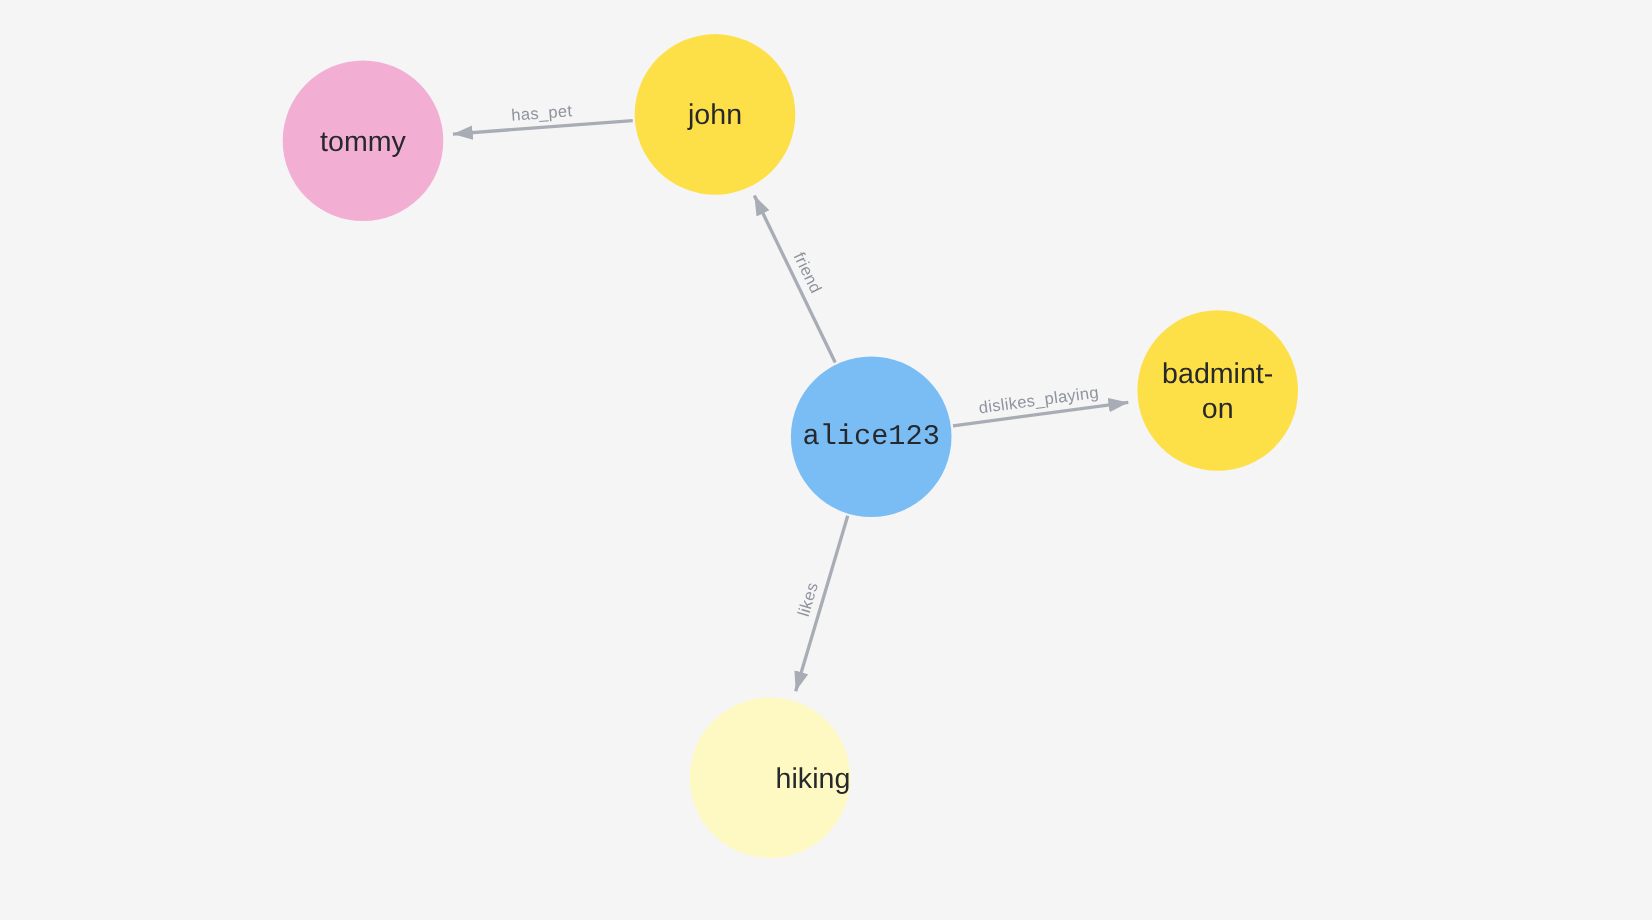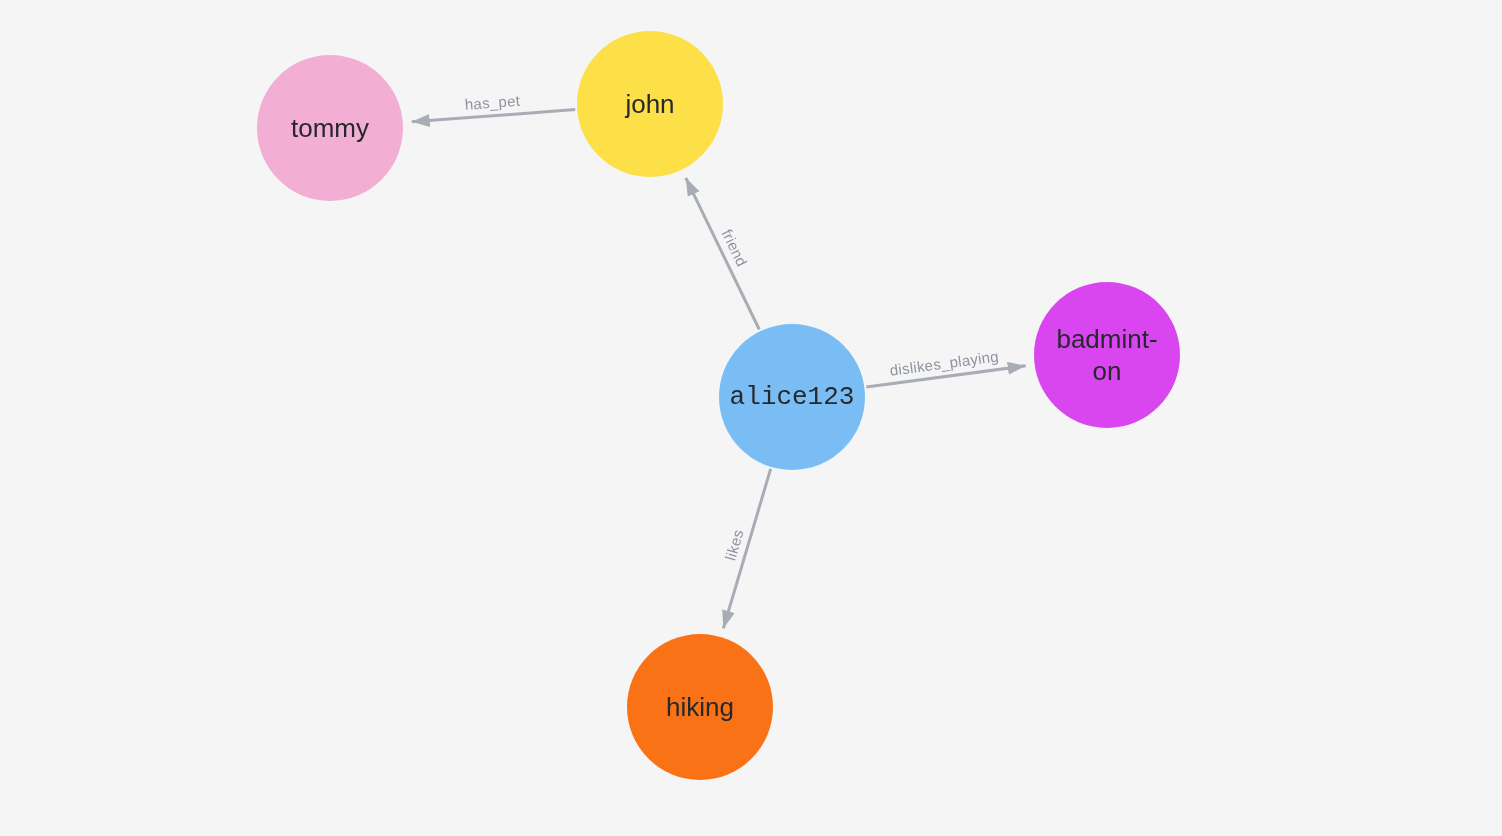--- a/index.html
+++ b/index.html
@@ -80,21 +80,21 @@
   <div>
       <div class="node" style="left: 257px; top: 55px; width: 146px; height: 146px; background: rgb(242, 175, 211); align-items: center;">
         <span class="node-label">tommy</span>
       </div>
       <div class="node" style="left: 577px; top: 31px; width: 146px; height: 146px; background: #fde047;">
         <span class="node-label">john</span>
       </div>
       <div class="node" style="left: 719px; top: 324px; width: 146px; height: 146px; background: rgb(122, 189, 245); font-family: Liberation Mono, monospace;">
         <span class="node-label">alice123</span>
       </div>
-      <div class="node" style="left: 1034px; top: 282px; width: 146px; height: 146px; background: #d946ef;">
+      <div class="node" style="left: 1034px; top: 282px; width: 146px; height: 146px; background: #fde047;">
         <span class="node-label">badmint-
 on</span>
       </div>
-      <div class="node" style="left: 627px; top: 634px; width: 146px; height: 146px; background: #f97316;">
+      <div class="node" style="left: 627px; top: 634px; width: 146px; height: 146px; background: #fef9c3; justify-content: flex-end;">
         <span class="node-label">hiking</span>
       </div>
     </div>
 </div>
 
 </body></html>

